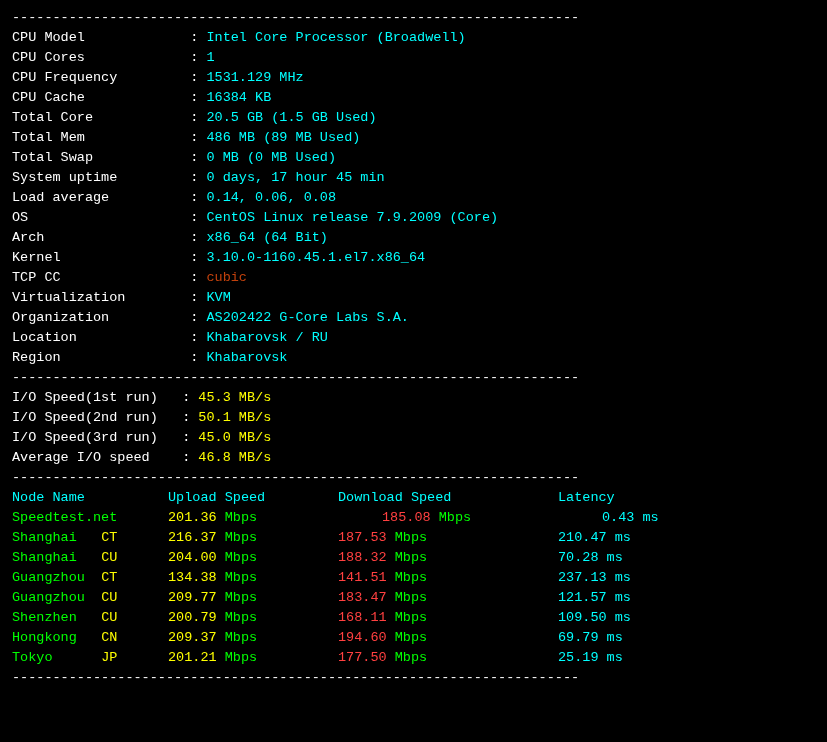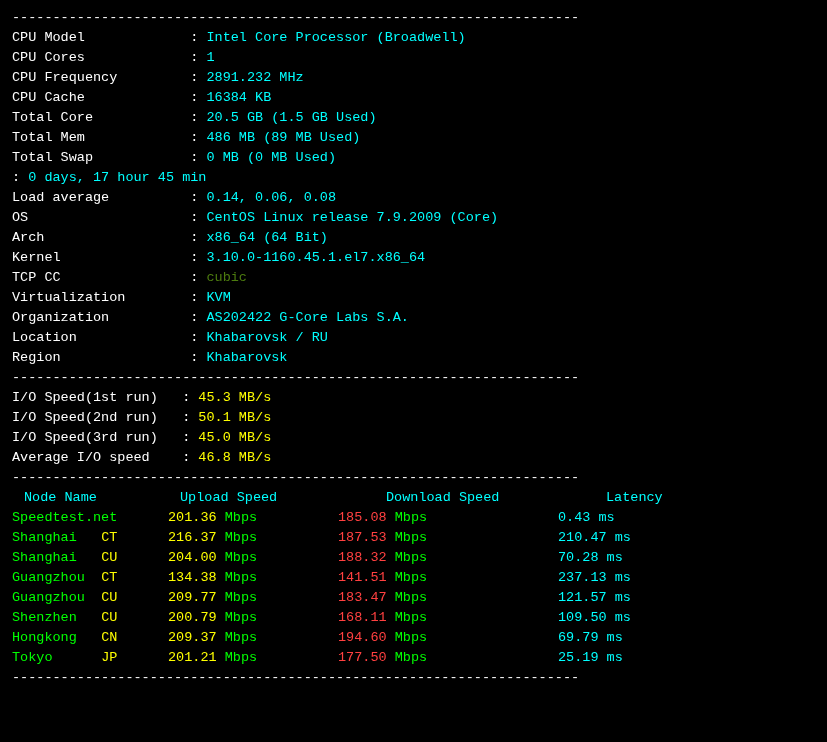--- a/index.html
+++ b/index.html
@@ -27,21 +27,21 @@
       display: inline-block;
       text-align: center;
     }
     .colon {
       color: #ffffff;
     }
     .value-cyan {
       color: #00ffff;
     }
     .value-blue {
-      color: #4d7c0f;
+      color: #c2410c;
     }
     .value-green {
       color: #00ff00;
     }
     .value-red {
       color: #ff4040;
     }
     .value-yellow {
       color: #ffff00;
     }
@@ -50,52 +50,52 @@
     }
   </style>
 </head>
 <body>
 
 <div>
   <div class="divider">----------------------------------------------------------------------</div>
   <div id="sysinfo-container">
       <div class="row"><span class="label">CPU Model             </span><span class="colon">: </span><span class="value-cyan">Intel Core Processor (Broadwell)</span></div>
       <div class="row"><span class="label">CPU Cores             </span><span class="colon">: </span><span class="value-cyan">1</span></div>
-      <div class="row"><span class="label">CPU Frequency         </span><span class="colon">: </span><span class="value-cyan">2891.232 MHz</span></div>
+      <div class="row"><span class="label">CPU Frequency         </span><span class="colon">: </span><span class="value-cyan">1531.129 MHz</span></div>
       <div class="row"><span class="label">CPU Cache             </span><span class="colon">: </span><span class="value-cyan">16384 KB</span></div>
       <div class="row"><span class="label">Total Core            </span><span class="colon">: </span><span class="value-cyan">20.5 GB (1.5 GB Used)</span></div>
       <div class="row"><span class="label">Total Mem             </span><span class="colon">: </span><span class="value-cyan">486 MB (89 MB Used)</span></div>
       <div class="row"><span class="label">Total Swap            </span><span class="colon">: </span><span class="value-cyan">0 MB (0 MB Used)</span></div>
-      <div class="row"><span class="colon">: </span><span class="value-cyan">0 days, 17 hour 45 min</span></div>
+      <div class="row"><span class="label">System uptime         </span><span class="colon">: </span><span class="value-cyan">0 days, 17 hour 45 min</span></div>
       <div class="row"><span class="label">Load average          </span><span class="colon">: </span><span class="value-cyan">0.14, 0.06, 0.08</span></div>
       <div class="row"><span class="label">OS                    </span><span class="colon">: </span><span class="value-cyan">CentOS Linux release 7.9.2009 (Core)</span></div>
       <div class="row"><span class="label">Arch                  </span><span class="colon">: </span><span class="value-cyan">x86_64 (64 Bit)</span></div>
       <div class="row"><span class="label">Kernel                </span><span class="colon">: </span><span class="value-cyan">3.10.0-1160.45.1.el7.x86_64</span></div>
       <div class="row"><span class="label">TCP CC                </span><span class="colon">: </span><span class="value-blue">cubic</span></div>
       <div class="row"><span class="label">Virtualization        </span><span class="colon">: </span><span class="value-cyan">KVM</span></div>
       <div class="row"><span class="label">Organization          </span><span class="colon">: </span><span class="value-cyan">AS202422 G-Core Labs S.A.</span></div>
       <div class="row"><span class="label">Location              </span><span class="colon">: </span><span class="value-cyan">Khabarovsk / RU</span></div>
       <div class="row"><span class="label">Region                </span><span class="colon">: </span><span class="value-cyan">Khabarovsk</span></div>
     </div>
   <div class="divider">----------------------------------------------------------------------</div>
   <div id="iospeed-container">
       <div class="row"><span class="label">I/O Speed(1st run)   </span><span class="colon">: </span><span class="value-yellow">45.3 MB/s</span></div>
       <div class="row"><span class="label">I/O Speed(2nd run)   </span><span class="colon">: </span><span class="value-yellow">50.1 MB/s</span></div>
       <div class="row"><span class="label">I/O Speed(3rd run)   </span><span class="colon">: </span><span class="value-yellow">45.0 MB/s</span></div>
       <div class="row"><span class="label">Average I/O speed    </span><span class="colon">: </span><span class="value-yellow">46.8 MB/s</span></div>
     </div>
   <div class="divider">----------------------------------------------------------------------</div>
   <div class="row">
-    <span class="header-cyan" style="width:156px;margin-left:12px;">Node Name</span>
+    <span class="header-cyan" style="width:156px;">Node Name</span>
     <span class="header-cyan" style="width:170px;">Upload Speed</span>
-    <span class="header-cyan" style="width:220px;margin-left:36px;">Download Speed</span>
+    <span class="header-cyan" style="width:220px;">Download Speed</span>
     <span class="header-cyan">Latency</span>
   </div>
   <div id="speedtest-container">
-      <div class="row"><span style="width: 156px;"><span class="value-green">Speedtest.net</span></span><span style="width: 170px;"><span class="value-yellow">201.36 </span><span class="value-green">Mbps</span></span><span style="width: 220px;"><span class="value-red">185.08 </span><span class="value-green">Mbps</span></span><span class="value-cyan">0.43 ms</span></div>
+      <div class="row"><span style="width: 156px;"><span class="value-green">Speedtest.net</span></span><span style="width: 170px;"><span class="value-yellow">201.36 </span><span class="value-green">Mbps</span></span><span style="width: 220px; margin-left: 44px;"><span class="value-red">185.08 </span><span class="value-green">Mbps</span></span><span class="value-cyan">0.43 ms</span></div>
       <div class="row"><span style="width: 156px;"><span class="value-green">Shanghai   </span><span class="value-yellow">CT</span></span><span style="width: 170px;"><span class="value-yellow">216.37 </span><span class="value-green">Mbps</span></span><span style="width: 220px;"><span class="value-red">187.53 </span><span class="value-green">Mbps</span></span><span class="value-cyan">210.47 ms</span></div>
       <div class="row"><span style="width: 156px;"><span class="value-green">Shanghai   </span><span class="value-yellow">CU</span></span><span style="width: 170px;"><span class="value-yellow">204.00 </span><span class="value-green">Mbps</span></span><span style="width: 220px;"><span class="value-red">188.32 </span><span class="value-green">Mbps</span></span><span class="value-cyan">70.28 ms</span></div>
       <div class="row"><span style="width: 156px;"><span class="value-green">Guangzhou  </span><span class="value-yellow">CT</span></span><span style="width: 170px;"><span class="value-yellow">134.38 </span><span class="value-green">Mbps</span></span><span style="width: 220px;"><span class="value-red">141.51 </span><span class="value-green">Mbps</span></span><span class="value-cyan">237.13 ms</span></div>
       <div class="row"><span style="width: 156px;"><span class="value-green">Guangzhou  </span><span class="value-yellow">CU</span></span><span style="width: 170px;"><span class="value-yellow">209.77 </span><span class="value-green">Mbps</span></span><span style="width: 220px;"><span class="value-red">183.47 </span><span class="value-green">Mbps</span></span><span class="value-cyan">121.57 ms</span></div>
       <div class="row"><span style="width: 156px;"><span class="value-green">Shenzhen   </span><span class="value-yellow">CU</span></span><span style="width: 170px;"><span class="value-yellow">200.79 </span><span class="value-green">Mbps</span></span><span style="width: 220px;"><span class="value-red">168.11 </span><span class="value-green">Mbps</span></span><span class="value-cyan">109.50 ms</span></div>
       <div class="row"><span style="width: 156px;"><span class="value-green">Hongkong   </span><span class="value-yellow">CN</span></span><span style="width: 170px;"><span class="value-yellow">209.37 </span><span class="value-green">Mbps</span></span><span style="width: 220px;"><span class="value-red">194.60 </span><span class="value-green">Mbps</span></span><span class="value-cyan">69.79 ms</span></div>
       <div class="row"><span style="width: 156px;"><span class="value-green">Tokyo      </span><span class="value-yellow">JP</span></span><span style="width: 170px;"><span class="value-yellow">201.21 </span><span class="value-green">Mbps</span></span><span style="width: 220px;"><span class="value-red">177.50 </span><span class="value-green">Mbps</span></span><span class="value-cyan">25.19 ms</span></div>
     </div>
   <div class="divider">----------------------------------------------------------------------</div>
 </div>

